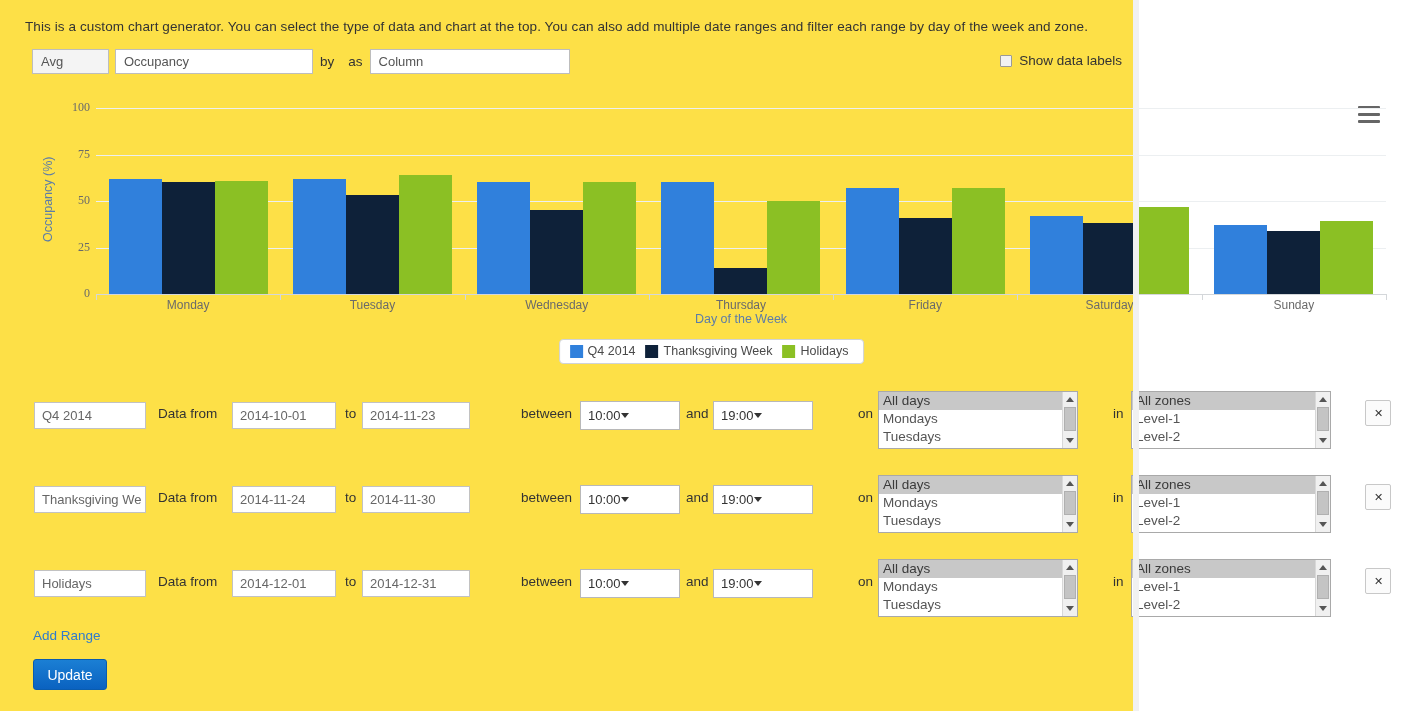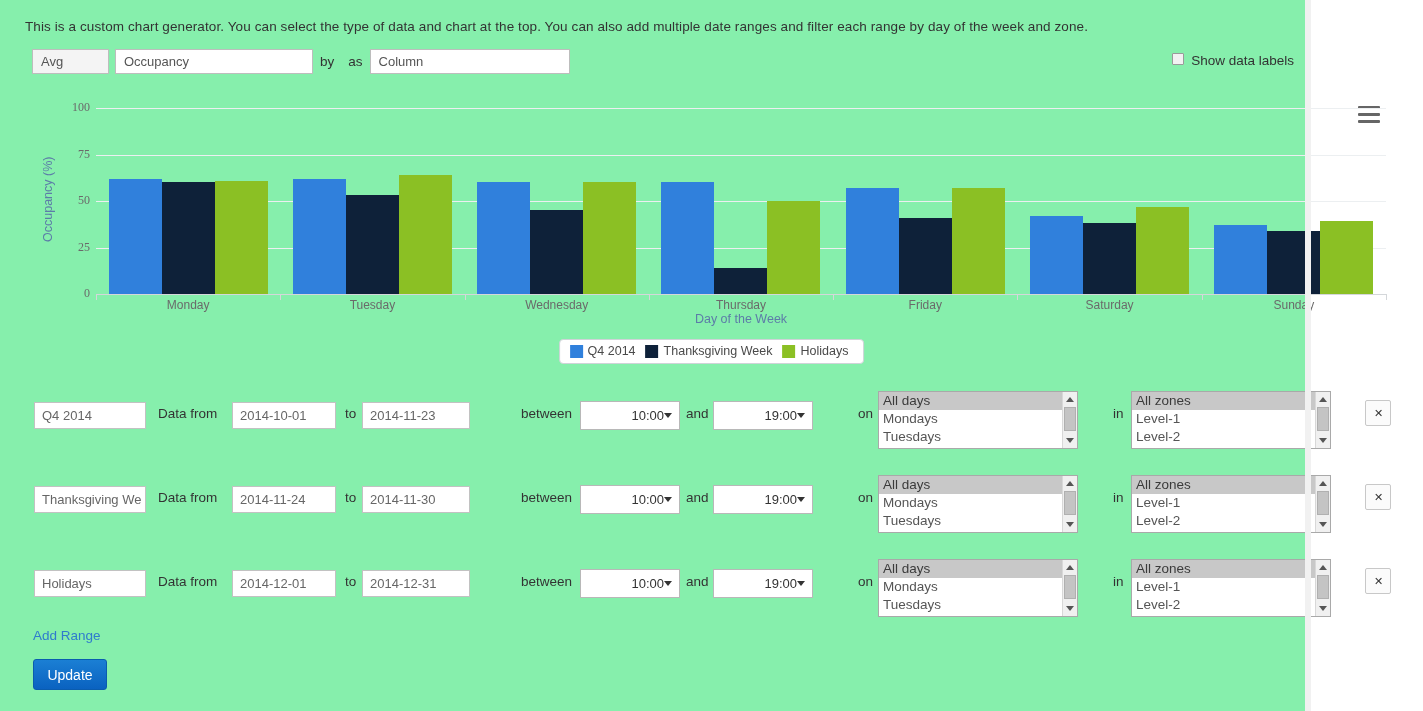--- a/index.html
+++ b/index.html
@@ -4,21 +4,21 @@
 <style>
   * { box-sizing: border-box; }
   html, body {
     margin: 0; padding: 0;
     width: 1423px; height: 711px;
     background: #ffffff;
     font-family: "Liberation Sans", sans-serif;
     color: #333;
     overflow: hidden;
   }
-  .page { position: relative; width: 1311px; height: 711px; background:#86efac; }
+  .page { position: relative; width: 1139px; height: 711px; background:#fde047; }
 
   
   .intro {
     position: absolute; left: 25px; top: 19px;
     font-size: 13.5px; color: #333; letter-spacing: .1px;
   }
 
   
   .selbar { position: absolute; left: 32px; top: 49px; display: flex; align-items: center; }
   .selbox {
@@ -28,21 +28,21 @@
   }
   .selbox.plain { background: #fff; }
   .sel-agg   { width: 77px; }
   .sel-metric{ width: 198px; margin-left: 6px; }
   .sel-group { width: 200px; }
   .sel-type  { width: 200px; }
   .joiner { font-size: 13.5px; color: #333; padding: 0 7px; }
 
   .datalabels {
     position: absolute; right: 17px; top: 53px;
-    display: flex; align-items: flex-start; font-size: 13.5px; color: #333;
+    display: flex; align-items: center; font-size: 13.5px; color: #333;
   }
   .cbx {
     width: 12px; height: 12px; border: 1px solid #9a9a9a; background: #f2f2f2;
     margin-right: 7px; display: inline-block; border-radius: 1px;
   }
 
   
   .chart { position: absolute; left: 0; top: 92px; width: 1423px; height: 275px; }
   .burger { position: absolute; right: 43px; top: 14px; width: 22px; cursor: pointer; }
   .burger i { display:block; height: 3px; background:#666; margin-bottom: 4px; border-radius: 1px; }
@@ -94,21 +94,21 @@
   .f-to   { left: 362px; top: 22px; width: 108px; }
   .l-between { left: 521px; top: 26px; }
   .f-t1 { left: 580px; top: 21px; width: 100px; }
   .l-and { left: 686px; top: 26px; }
   .f-t2 { left: 713px; top: 21px; width: 100px; }
   .l-on { left: 858px; top: 26px; }
   .l-in { left: 1113px; top: 26px; }
   .ddl {
     height: 29px; border: 1px solid #b8b8b8; background: #fff;
     font-size: 13px; color: #333; padding: 0 7px;
-    display: flex; align-items: center; justify-content: flex-end; position: absolute;
+    display: flex; align-items: center; justify-content: flex-start; position: absolute;
   }
   .caret { border-left: 4px solid transparent; border-right: 4px solid transparent; border-top: 5px solid #333; }
 
   .listbox {
     position: absolute; width: 200px; height: 58px;
     border: 1px solid #a9a9a9; background: #fff; overflow: hidden;
     display: flex;
     margin-top: 11px;
   }
   .listbox .opts { flex: 1; padding: 0; }

